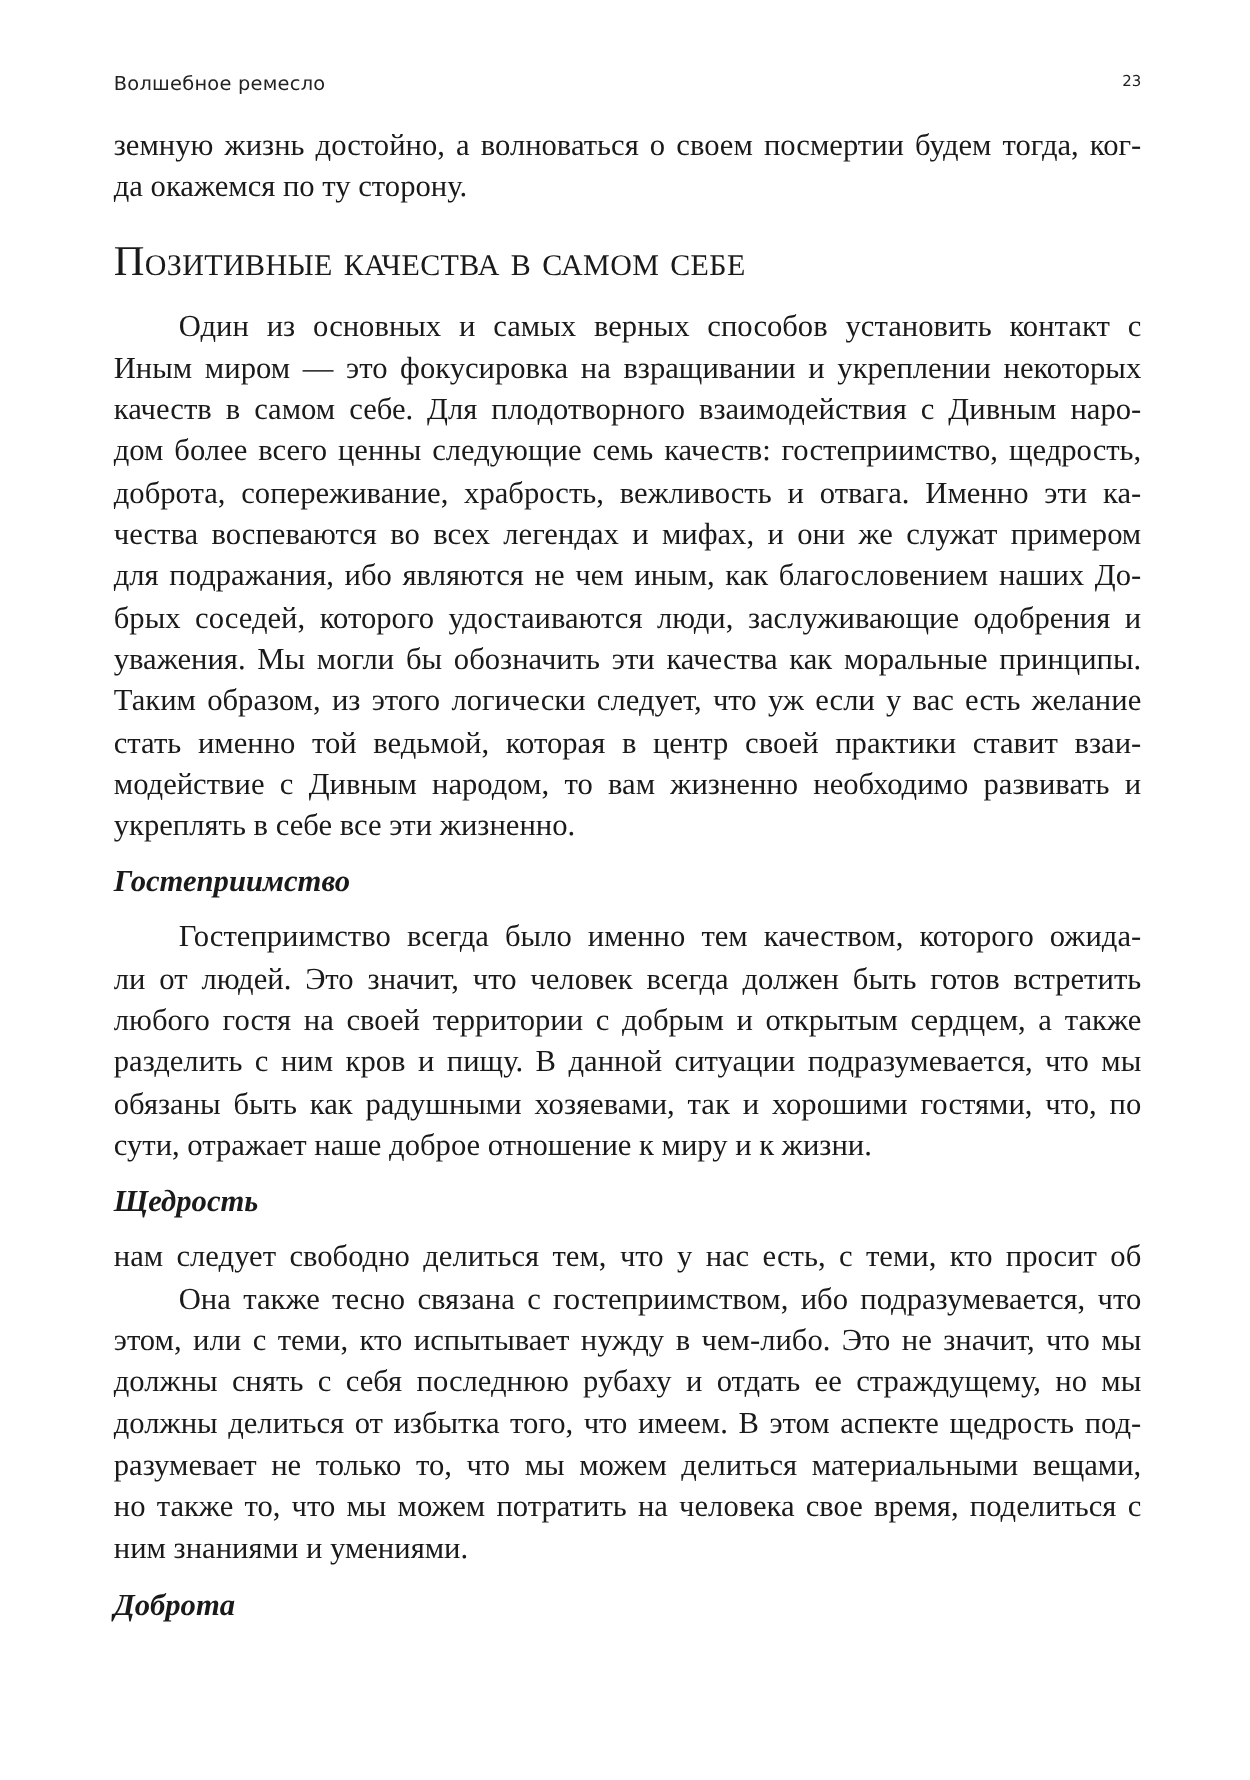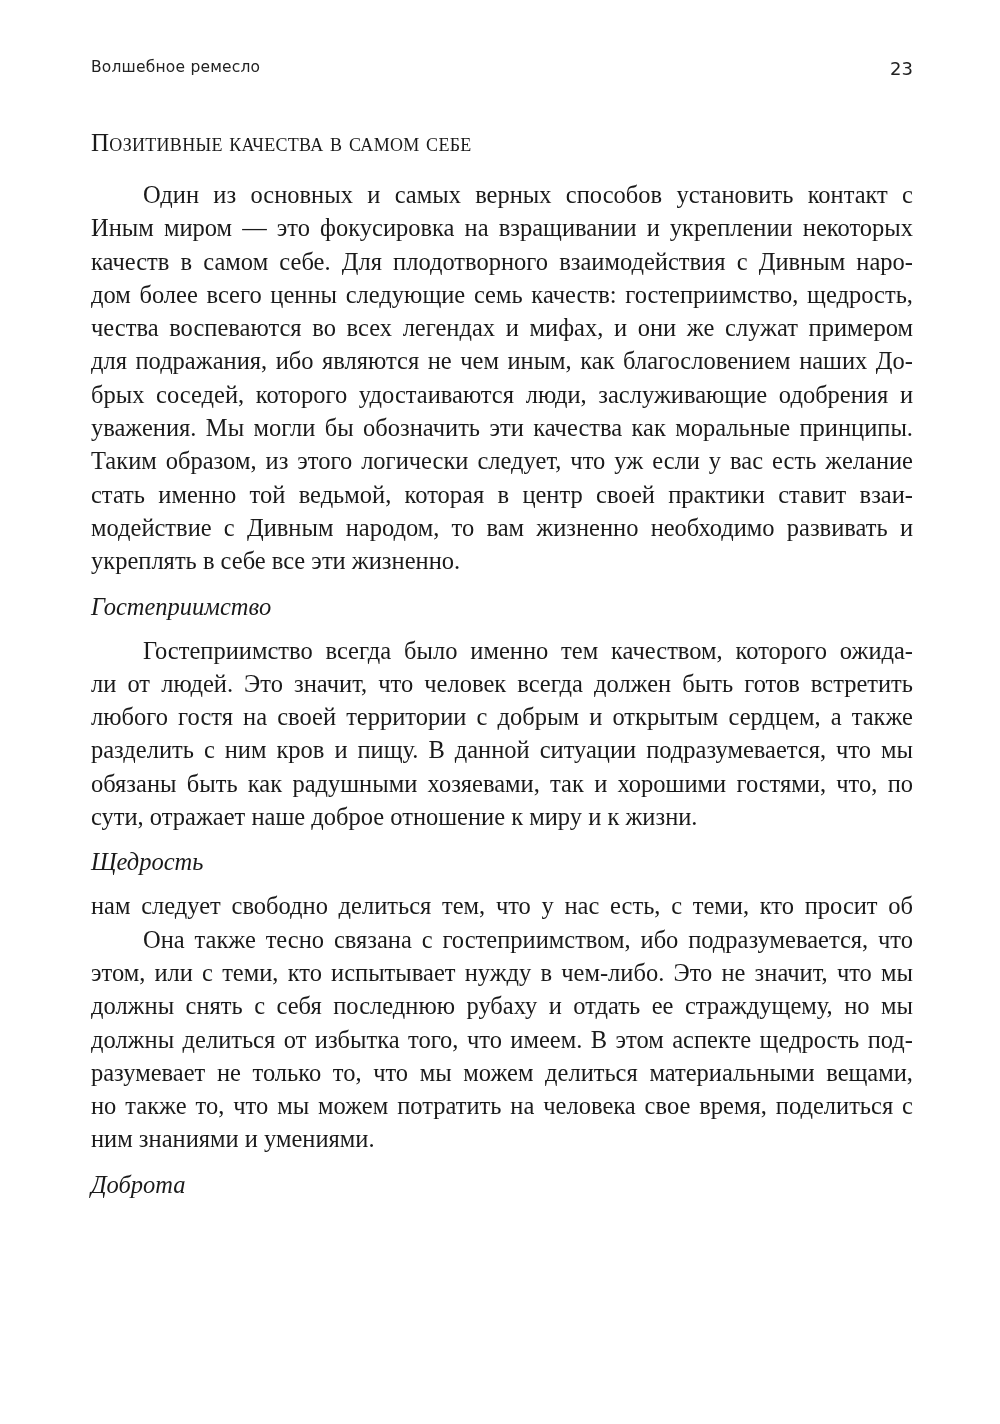--- a/index.html
+++ b/index.html
@@ -1,45 +1,50 @@
 <!DOCTYPE html>
 <html><head>
 <meta charset="utf-8">
 <style>
   html, body { margin: 0; padding: 0; background: #ffffff; }
   body { width: 1000px; height: 1424px; position: relative; overflow: hidden; color: #1a1a1a; }
   .running-head { position: absolute; top: 58px; left: 91px; width: 822px; height: 24px; font-family: "DejaVu Sans", sans-serif; font-size: 15.5px; color: #222; }
   .running-head .title { position: absolute; left: 0; top: 0; letter-spacing: 0.2px; text-align: right; }
-  .running-head .page-num { position: absolute; right: 0; top: 0; font-size: 18px; }
+  .running-head .page-num { position: absolute; right: 0; top: 0; font-size: 12px; }
   .page { position: absolute; left: 91px; top: 100px; width: 822px; font-family: "Liberation Serif", serif; font-size: 24.5px; line-height: 33.3px; }
   .line { display: block; white-space: nowrap; height: 33.3px; }
   .justify { text-align: justify; text-align-last: justify; white-space: normal; }
   .indent { padding-left: 52px; }
-  .section-heading { font-variant: small-caps; font-size: 25px; margin-top: 26px; margin-bottom: 19px; height: 33px; letter-spacing: 0.3px; }
-  .subheading { font-style: italic; font-weight: normal; margin-top: 12px; margin-bottom: 11px; height: 33px; }
+  .section-heading { font-variant: small-caps; font-size: 34px; margin-top: 26px; margin-bottom: 19px; height: 33px; letter-spacing: 0.3px; }
+  .subheading { font-style: italic; font-weight: bold; margin-top: 12px; margin-bottom: 11px; height: 33px; }
   p { margin: 0; }
 </style>
 </head>
 <body>
 
 <div class="running-head">
   <span class="title">Волшебное ремесло</span>
   <span class="page-num">23</span>
 </div>
 
 <div class="page">
 
+  <p>
+    <span class="line justify">земную жизнь достойно, а волноваться о своем посмертии будем тогда, ког-</span>
+    <span class="line">да окажемся по ту сторону.</span>
+  </p>
 
   <div class="section-heading">Позитивные качества в самом себе</div>
 
   <p>
     <span class="line justify indent">Один из основных и самых верных способов установить контакт с</span>
     <span class="line justify">Иным миром — это фокусировка на взращивании и укреплении некоторых</span>
     <span class="line justify">качеств в самом себе. Для плодотворного взаимодействия с Дивным наро-</span>
     <span class="line justify">дом более всего ценны следующие семь качеств: гостеприимство, щедрость,</span>
+    <span class="line justify">доброта, сопереживание, храбрость, вежливость и отвага. Именно эти ка-</span>
     <span class="line justify">чества воспеваются во всех легендах и мифах, и они же служат примером</span>
     <span class="line justify">для подражания, ибо являются не чем иным, как благословением наших До-</span>
     <span class="line justify">брых соседей, которого удостаиваются люди, заслуживающие одобрения и</span>
     <span class="line justify">уважения. Мы могли бы обозначить эти качества как моральные принципы.</span>
     <span class="line justify">Таким образом, из этого логически следует, что уж если у вас есть желание</span>
     <span class="line justify">стать именно той ведьмой, которая в центр своей практики ставит взаи-</span>
     <span class="line justify">модействие с Дивным народом, то вам жизненно необходимо развивать и</span>
     <span class="line">укреплять в себе все эти жизненно.</span>
   </p>
 

